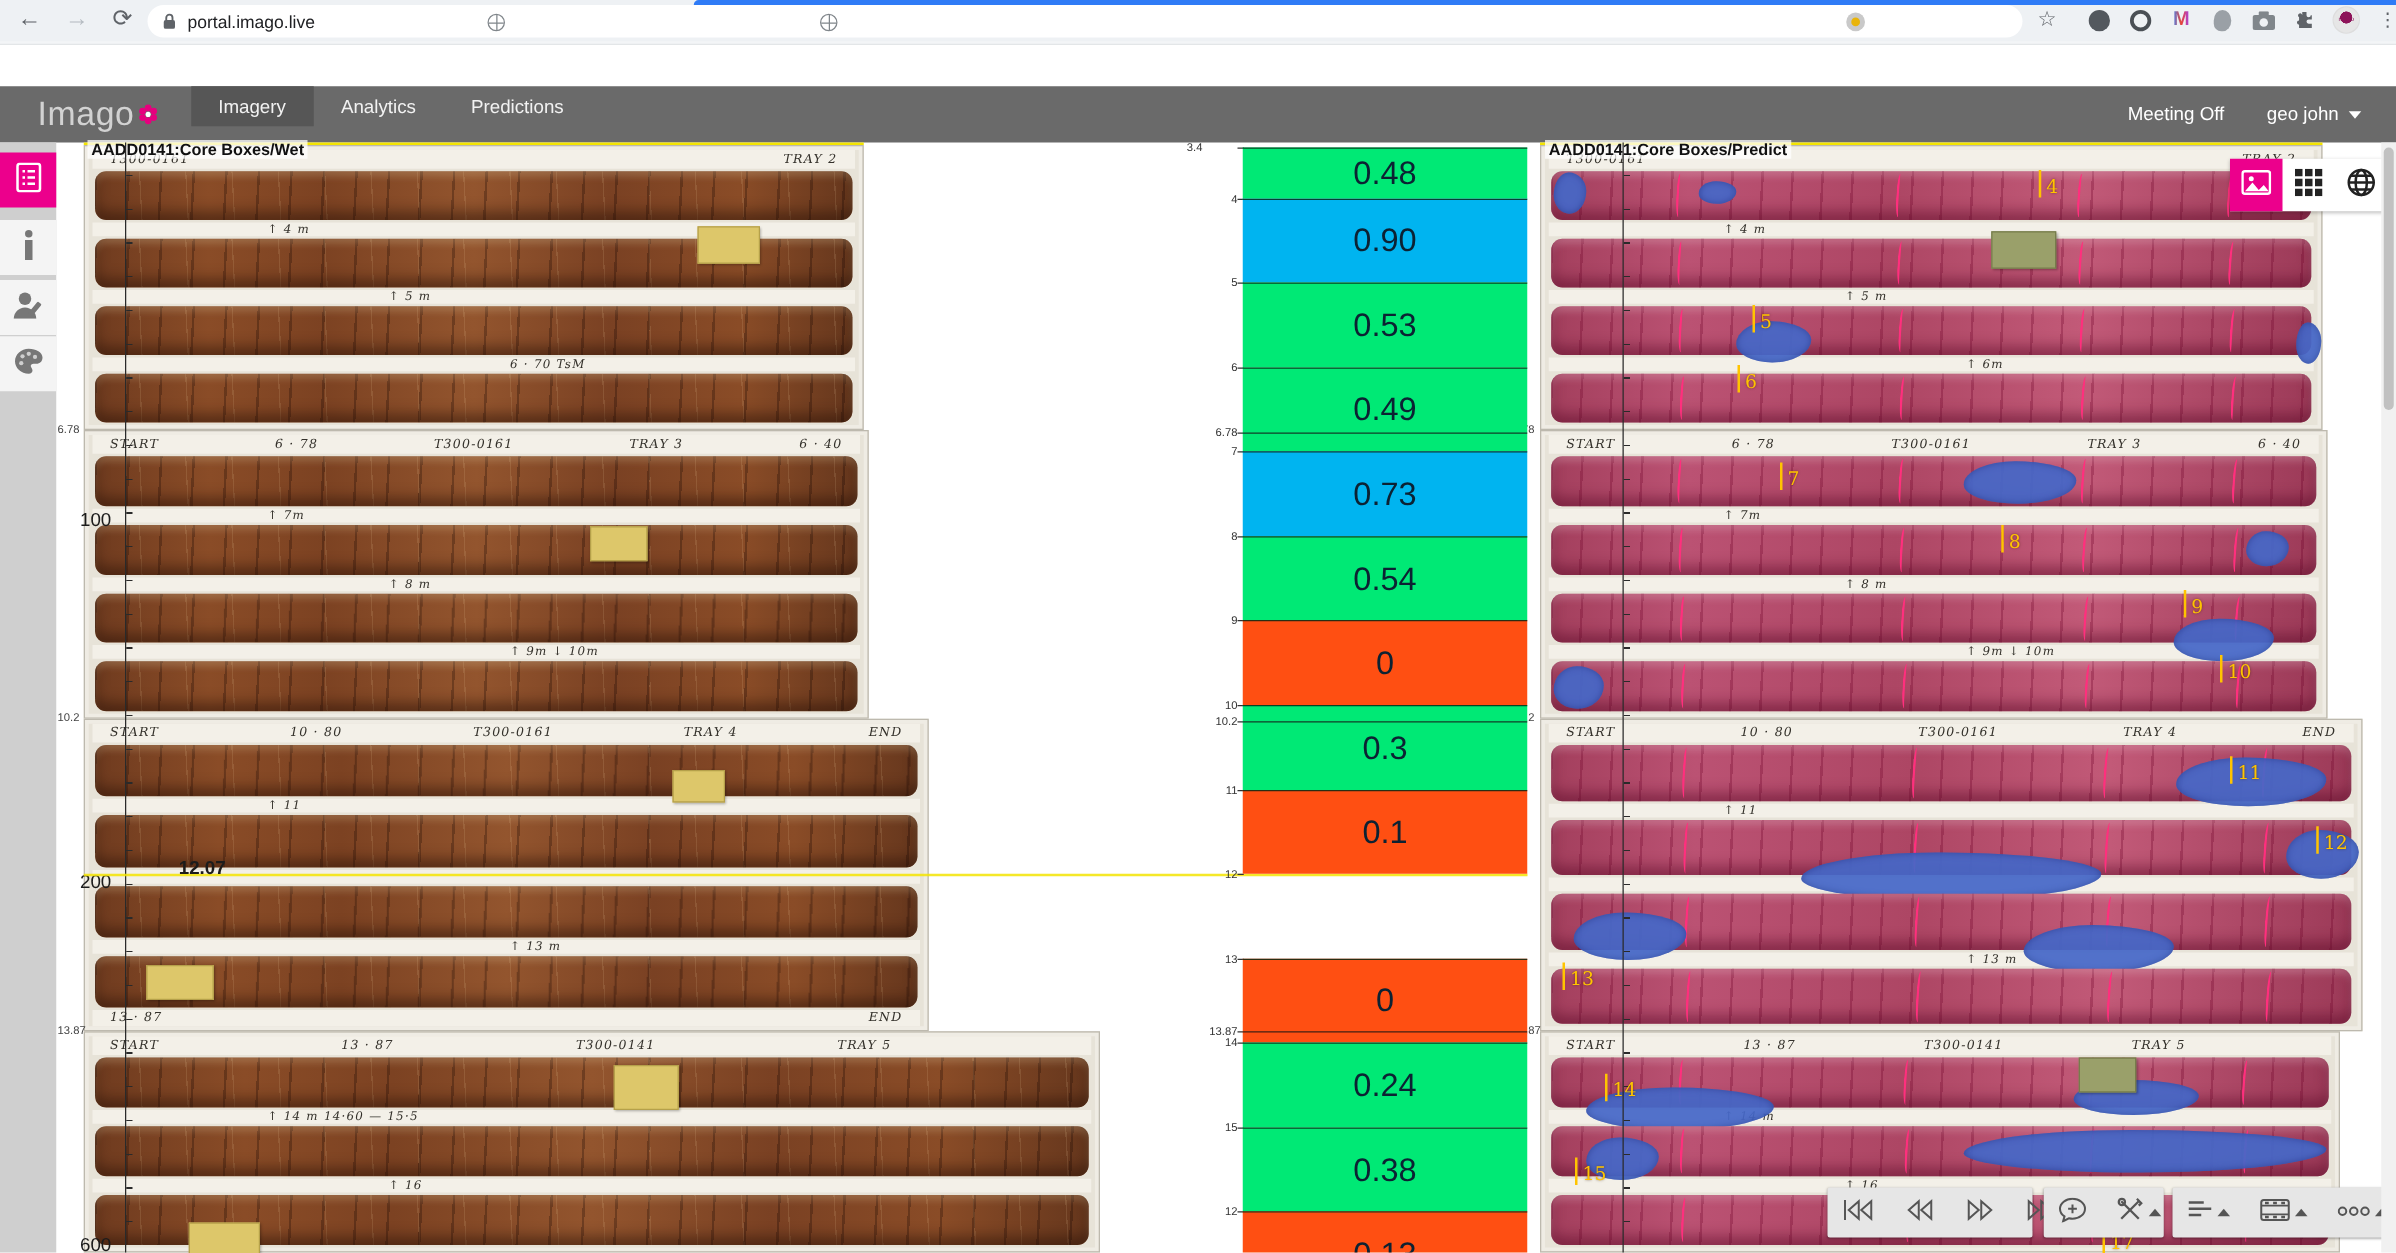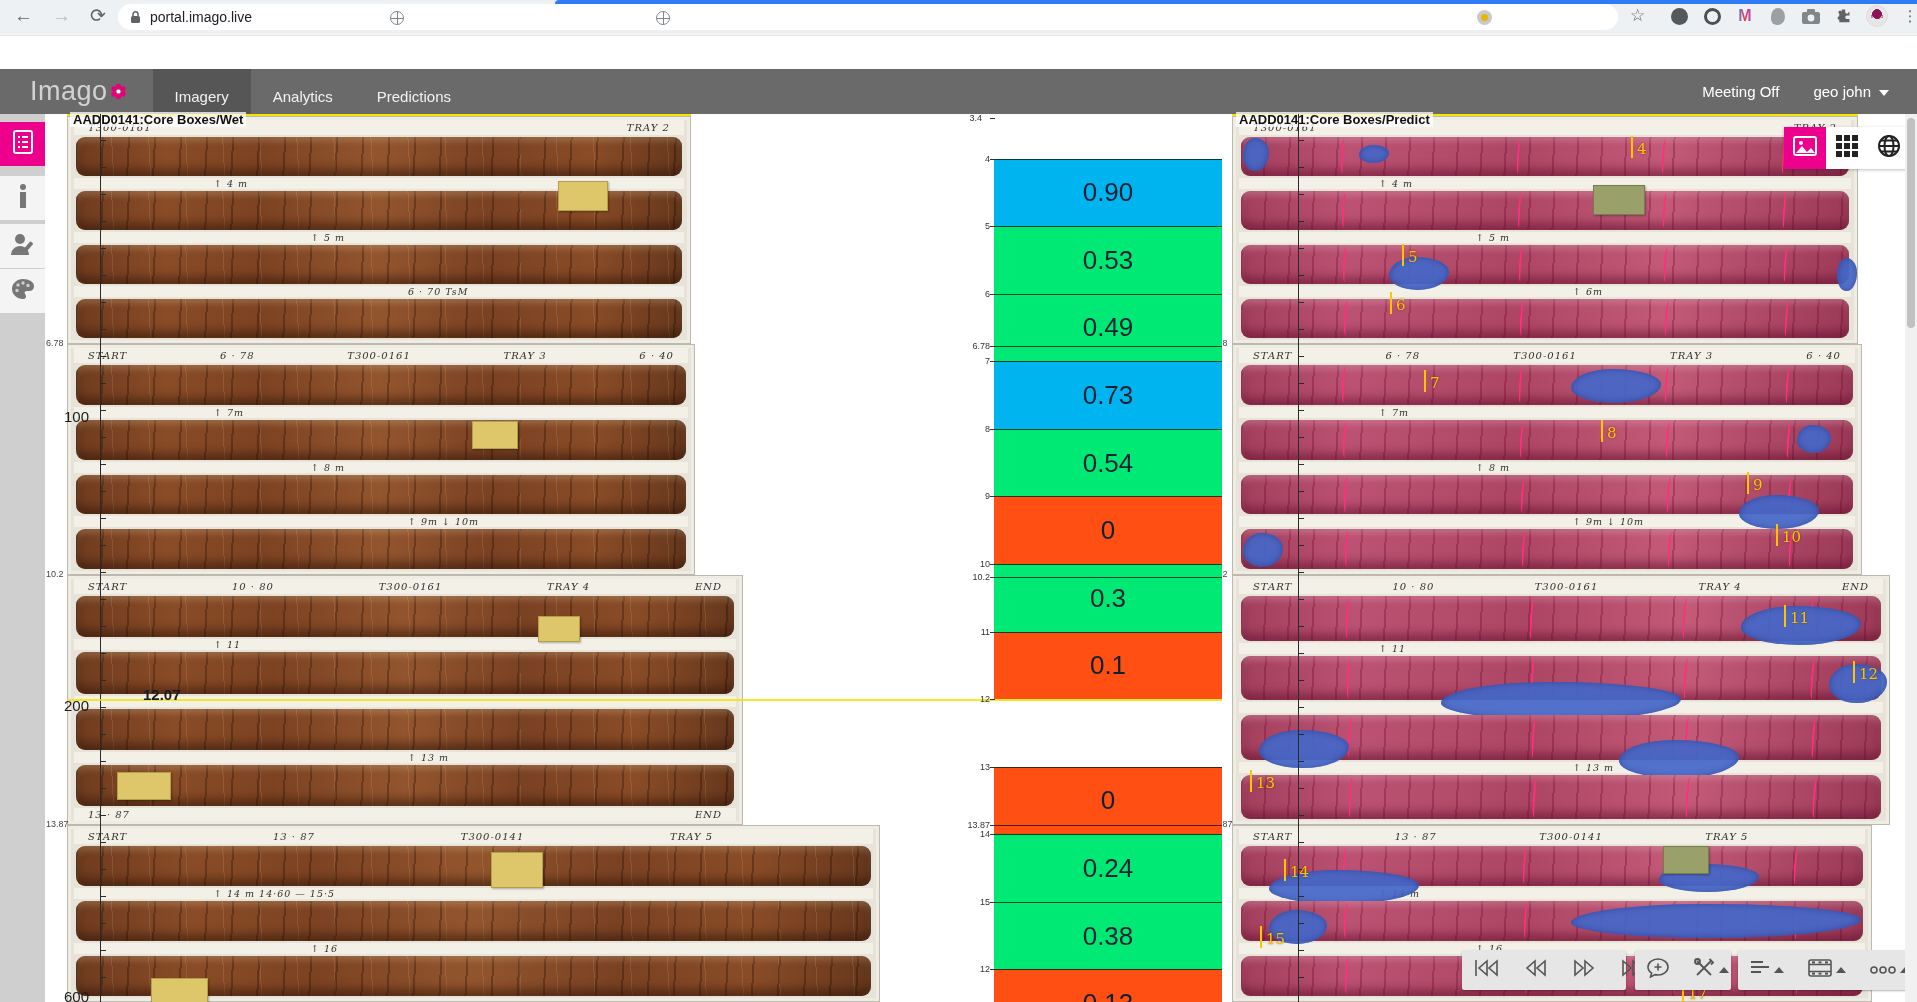--- a/index.html
+++ b/index.html
@@ -33,21 +33,21 @@
   .fav-office{background:#d83b01;border-radius:3px 7px 3px 3px;}
   .fav-torch{background:#28321e;}
   .fav-intro{background:#c9c9c9;border-radius:50%;position:relative;}
   .fav-intro:before{content:"";position:absolute;left:4px;top:4px;width:7px;height:7px;background:#e9b40a;border-radius:50%;}
   .bm-sep{width:1px;height:18px;background:#d4d7da;}
 
   
   #navbar{left:0;top:69px;width:1917px;height:45px;background:#6a6a6a;display:flex;align-items:center;}
   #logo{display:flex;align-items:baseline;margin:0 26px 0 30px;}
   #logo-text{font-size:27px;color:#d2d2d2;letter-spacing:.5px;}
-  .nav-tab{height:54px;display:flex;align-items:center;padding:0 22px;color:#f2f2f2;font-size:15px;}
+  .nav-tab{height:32px;display:flex;align-items:center;padding:0 22px;color:#f2f2f2;font-size:15px;}
   .nav-tab.active{background:#565656;}
   #nav-right{margin-left:auto;display:flex;align-items:center;gap:34px;margin-right:28px;color:#fff;font-size:15px;}
   .dd-caret{display:inline-block;width:0;height:0;border-left:5px solid transparent;border-right:5px solid transparent;border-top:6px solid #fff;margin-left:8px;vertical-align:middle;}
 
   
   #sidebar{left:0;top:114px;width:45px;height:888px;background:#cfcfcf;}
   .side-tile{position:absolute;left:0;width:45px;height:44px;background:#f4f4f4;display:flex;align-items:center;justify-content:center;}
   .side-tile.active{background:#ec008c;}
 
   
@@ -596,21 +596,21 @@
       <div class="rul-depth" style="left: 46px; top: 569px;">10.2</div>
       <div class="rul-depth" style="left: 46px; top: 819px;">13.87</div>
       <div class="rul-px" style="left: 64px; top: 408px;">100</div>
       <div class="rul-px" style="left: 64px; top: 697px;">200</div>
       <div class="rul-px" style="left: 64px; top: 988px;">600</div>
       <div class="rul-depth" style="left: 1210px; top: 338px;">6.78</div>
       <div class="rul-depth" style="left: 1210px; top: 569px;">10.2</div>
       <div class="rul-depth" style="left: 1210px; top: 819px;">13.87</div>
       <div class="yline" style="left: 67px; top: 699px; width: 1155px; opacity: 0.85;"></div>
       <div class="rul-px" style="left: 143px; top: 686px; font-weight: bold;">12.07</div>
-      <div class="gtick" style="left: 944px; top: 113px;">3.4</div>
+      <div class="gtick" style="left: 924px; top: 113px;">3.4</div>
       <div class="gtickmark" style="left: 990px; top: 118px;"></div>
       <div class="gtick" style="left: 952px; top: 153.542px;">4</div>
       <div class="gtickmark" style="left: 990px; top: 158.542px;"></div>
       <div class="gtick" style="left: 952px; top: 221.112px;">5</div>
       <div class="gtickmark" style="left: 990px; top: 226.112px;"></div>
       <div class="gtick" style="left: 952px; top: 288.682px;">6</div>
       <div class="gtickmark" style="left: 990px; top: 293.682px;"></div>
       <div class="gtick" style="left: 952px; top: 341.387px;">6.78</div>
       <div class="gtickmark" style="left: 990px; top: 346.387px;"></div>
       <div class="gtick" style="left: 952px; top: 356.252px;">7</div>
@@ -778,20 +778,21 @@
             <circle cx="12" cy="12" r="10" fill="none" stroke="#222" stroke-width="2"></circle>
             <ellipse cx="12" cy="12" rx="4.5" ry="10" fill="none" stroke="#222" stroke-width="2"></ellipse>
             <path d="M2 12h20M3.5 6.5h17M3.5 17.5h17" stroke="#222" stroke-width="2"></path>
           </svg></span>
       </div>
     </div>
 
   <div id="scrollbar" class="abs"></div>
   <div id="scroll-thumb" class="abs"></div>
 <div class="abs" id="grade-track" style="left: 994px; top: 114px; width: 228px; height: 888px; overflow: hidden;">
+      <div class="gcell" style="top: 4px; height: 40.542px; background: rgb(0, 233, 117);">0.48</div>
       <div class="gcell" style="top: 44.542px; height: 67.57px; background: rgb(0, 180, 240);">0.90</div>
       <div class="gcell" style="top: 112.112px; height: 67.57px; background: rgb(0, 233, 117);">0.53</div>
       <div class="gcell" style="top: 179.682px; height: 67.57px; background: rgb(0, 233, 117);">0.49</div>
       <div class="gcell" style="top: 247.252px; height: 67.57px; background: rgb(0, 180, 240);">0.73</div>
       <div class="gcell" style="top: 314.822px; height: 67.57px; background: rgb(0, 233, 117);">0.54</div>
       <div class="gcell" style="top: 382.392px; height: 67.57px; background: rgb(255, 79, 18);">0</div>
       <div class="gcell" style="top: 449.962px; height: 67.57px; background: rgb(0, 233, 117);">0.3</div>
       <div class="gcell" style="top: 517.532px; height: 67.57px; background: rgb(255, 79, 18);">0.1</div>
       <div class="gcell" style="top: 652.672px; height: 67.57px; background: rgb(255, 79, 18);">0</div>
       <div class="gcell" style="top: 720.242px; height: 67.57px; background: rgb(0, 233, 117);">0.24</div>

